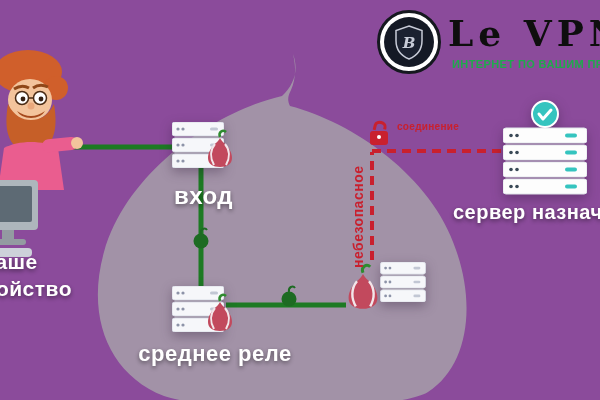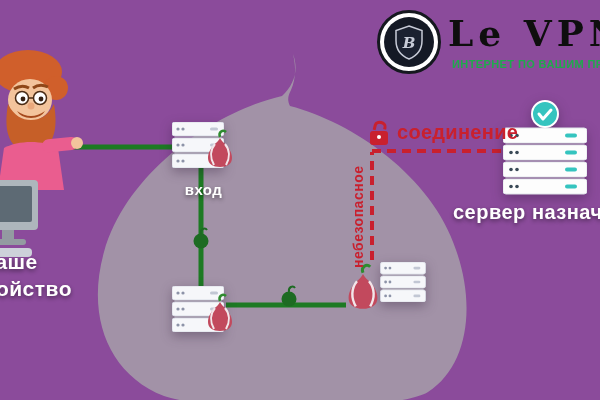--- a/index.html
+++ b/index.html
@@ -8,21 +8,21 @@
     overflow:hidden;font-family:"Liberation Sans",sans-serif;
   }
   .abs{position:absolute;}
   .label{
     position:absolute;color:#ffffff;font-weight:bold;font-size:22px;
     text-align:center;text-shadow:0 2px 4px rgba(0,0,0,.45);
     letter-spacing:.5px;white-space:nowrap;line-height:1.3;
   }
   .label.small{font-size:20px;text-align:left;}
   .red-text{
-    position:absolute;color:#c9202e;font-weight:bold;font-size:20px;
+    position:absolute;color:#c9202e;font-weight:bold;font-size:10px;
     white-space:nowrap;letter-spacing:.3px;
   }
   .red-text.vertical{
     font-size:14px;writing-mode:vertical-rl;transform:rotate(180deg);
     letter-spacing:.5px;
   }
   .brand{
     position:absolute;left:448px;top:12px;color:#0e0e0e;font-weight:bold;
     font-size:36px;font-family:"DejaVu Serif",serif;letter-spacing:5px;
     white-space:nowrap;
@@ -95,21 +95,21 @@
       <rect x="38" y="37.5" width="8" height="3" rx="1.5" fill="#c2c7d4"></rect>
     </g>
   </svg>
   <svg class="abs" style="left:206px;top:128px" width="28" height="40" viewBox="0 0 28 40">
     <path d="M14,9 C12,4 17,1 20,4" stroke="#2e8b2e" stroke-width="2.5" fill="none"></path>
     <path d="M14,10 C15,12 16,13 18,15 C23,19 26,25 26,30 C26,36 21,39 14,39
              C7,39 2,36 2,30 C2,25 5,19 10,15 C12,13 13,12 14,10 Z" fill="#c2495d"></path>
     <path d="M9,16 C4,22 4,30 8,37" stroke="#f2e6ea" stroke-width="2" fill="none"></path>
     <path d="M19,16 C24,22 24,30 20,37" stroke="#f2e6ea" stroke-width="2" fill="none"></path>
   </svg>
-  <div class="label" style="left:156px;top:180px;width:95px;font-size:15px;">вход</div>
+  <div class="label" style="left:156px;top:180px;width:95px;font-size:24px;">вход</div>
 
   <svg class="abs" style="left:192px;top:226px" width="18" height="24" viewBox="0 0 18 24">
     <path d="M9,8 C8,3 13,1 15,4" stroke="#1d6b22" stroke-width="2" fill="none"></path>
     <circle cx="9" cy="15" r="7.5" fill="#1d6b22"></circle>
   </svg>
 
   <svg class="abs shadowed" style="left:172px;top:286px" width="52" height="46" viewBox="0 0 52 46">
     <g>
       <rect x="0" y="0" width="52" height="14" rx="3" fill="#f6f7fa" stroke="#d9dce6"></rect>
       <rect x="0" y="16" width="52" height="14" rx="3" fill="#f6f7fa" stroke="#d9dce6"></rect>
@@ -125,20 +125,21 @@
       <rect x="38" y="37.5" width="8" height="3" rx="1.5" fill="#c2c7d4"></rect>
     </g>
   </svg>
   <svg class="abs" style="left:206px;top:292px" width="28" height="40" viewBox="0 0 28 40">
     <path d="M14,9 C12,4 17,1 20,4" stroke="#2e8b2e" stroke-width="2.5" fill="none"></path>
     <path d="M14,10 C15,12 16,13 18,15 C23,19 26,25 26,30 C26,36 21,39 14,39
              C7,39 2,36 2,30 C2,25 5,19 10,15 C12,13 13,12 14,10 Z" fill="#c2495d"></path>
     <path d="M9,16 C4,22 4,30 8,37" stroke="#f2e6ea" stroke-width="2" fill="none"></path>
     <path d="M19,16 C24,22 24,30 20,37" stroke="#f2e6ea" stroke-width="2" fill="none"></path>
   </svg>
+  <div class="label" style="left:120px;top:340px;width:190px;">среднее реле</div>
 
   <svg class="abs" style="left:280px;top:284px" width="18" height="24" viewBox="0 0 18 24">
     <path d="M9,8 C8,3 13,1 15,4" stroke="#1d6b22" stroke-width="2" fill="none"></path>
     <circle cx="9" cy="15" r="7.5" fill="#1d6b22"></circle>
   </svg>
 
   <svg class="abs shadowed" style="left:380px;top:262px" width="46" height="40" viewBox="0 0 52 46">
     <g>
       <rect x="0" y="0" width="52" height="14" rx="3" fill="#f6f7fa" stroke="#d9dce6"></rect>
       <rect x="0" y="16" width="52" height="14" rx="3" fill="#f6f7fa" stroke="#d9dce6"></rect>

